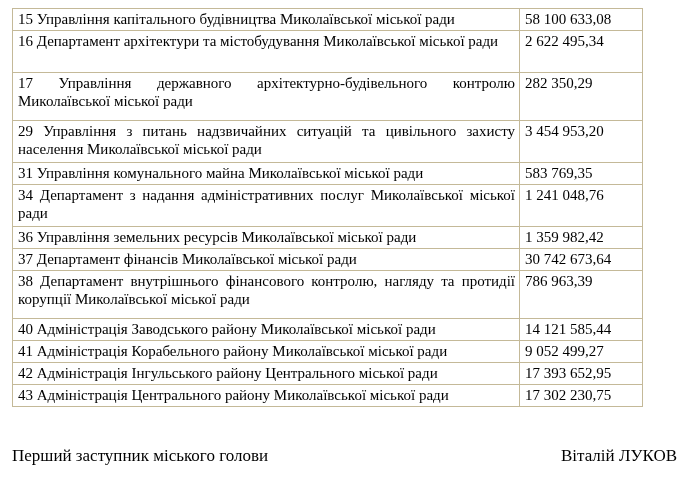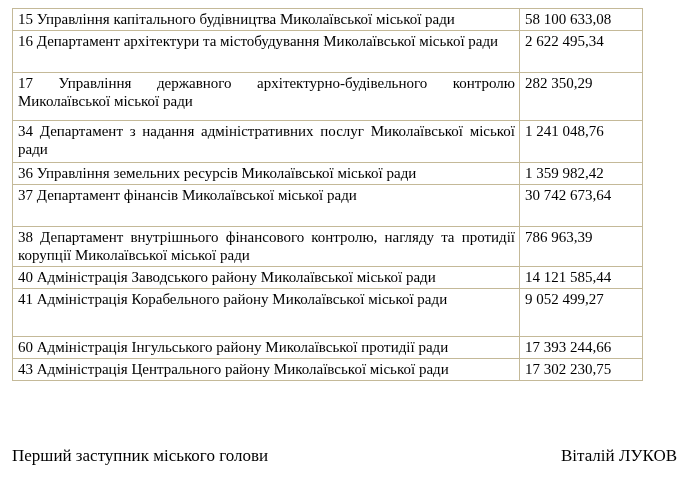--- a/index.html
+++ b/index.html
@@ -74,21 +74,29 @@
     <tr>
       <td class="desc"><span>16</span> <span>Департамент архітектури та містобудування Миколаївської міської ради</span></td>
       <td class="amount">2 622 495,34</td>
     </tr>
 
     <tr>
       <td class="desc"><span>17</span> <span>Управління державного архітектурно-будівельного контролю Миколаївської міської ради</span></td>
       <td class="amount">282 350,29</td>
     </tr>
 
+    <tr>
+      <td class="desc"><span>29</span> <span>Управління з питань надзвичайних ситуацій та цивільного захисту населення Миколаївської міської ради</span></td>
+      <td class="amount">3 454 953,20</td>
+    </tr>
 
+    <tr>
+      <td class="desc"><span>31</span> <span>Управління комунального майна Миколаївської міської ради</span></td>
+      <td class="amount">583 769,35</td>
+    </tr>
 
     <tr>
       <td class="desc"><span>34</span> <span>Департамент з надання адміністративних послуг Миколаївської міської ради</span></td>
       <td class="amount">1 241 048,76</td>
     </tr>
 
     <tr>
       <td class="desc"><span>36</span> <span>Управління земельних ресурсів Миколаївської міської ради</span></td>
       <td class="amount">1 359 982,42</td>
     </tr>
@@ -107,22 +115,22 @@
       <td class="desc"><span>40</span> <span>Адміністрація Заводського району Миколаївської міської ради</span></td>
       <td class="amount">14 121 585,44</td>
     </tr>
 
     <tr>
       <td class="desc"><span>41</span> <span>Адміністрація Корабельного району Миколаївської міської ради</span></td>
       <td class="amount">9 052 499,27</td>
     </tr>
 
     <tr>
-      <td class="desc"><span>60</span> <span>Адміністрація Інгульського району Миколаївської протидії ради</span></td>
-      <td class="amount">17 393 244,66</td>
+      <td class="desc"><span>42</span> <span>Адміністрація Інгульського району Центрального міської ради</span></td>
+      <td class="amount">17 393 652,95</td>
     </tr>
 
     <tr>
       <td class="desc"><span>43</span> <span>Адміністрація Центрального району Миколаївської міської ради</span></td>
       <td class="amount">17 302 230,75</td>
     </tr>
   </tbody>
   </table>
 
   <div class="signature">

